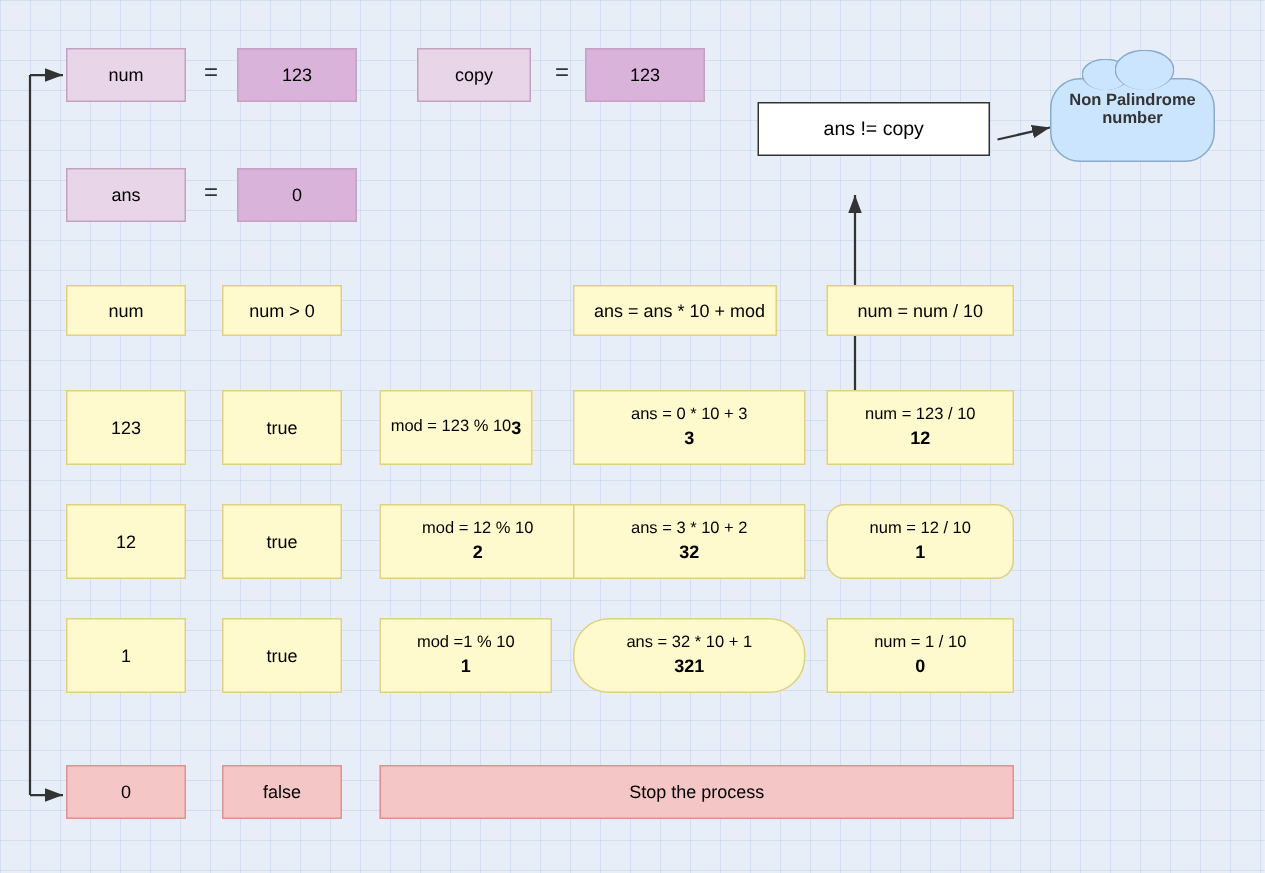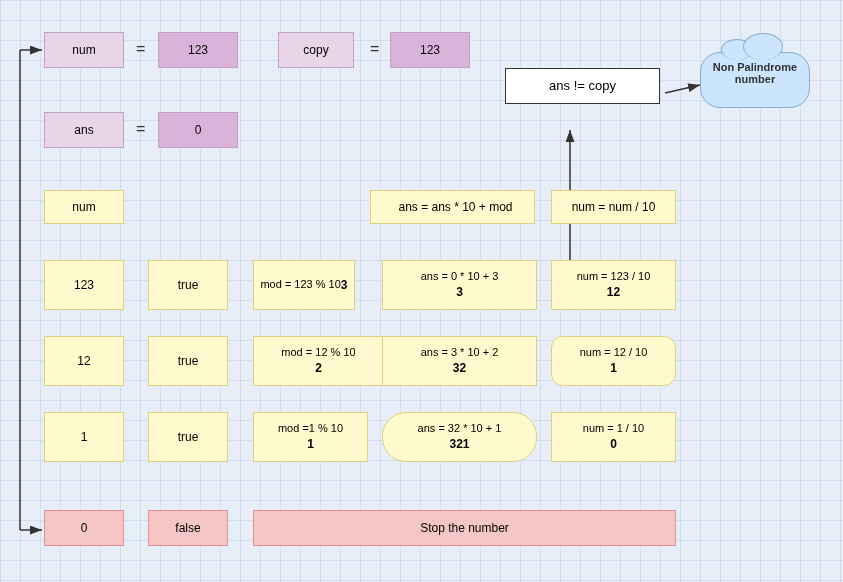--- a/index.html
+++ b/index.html
@@ -165,21 +165,24 @@
     <span>ans</span>
   </div>
   <span class="equals-sign" style="left:136px; top:120px;">=</span>
   <div class="box purple-val" style="left:158px; top:112px; width:80px; height:36px;">
     <span>0</span>
   </div>
 
   <div class="box yellow-box" style="left:44px; top:190px; width:80px; height:34px;">
     <span>num</span>
   </div>
-  <div class="box yellow-box" style="left:370px; top:190px; width:165px; height:34px;padding-left:12px;">
+  <div class="box yellow-box" style="left:148px; top:190px; width:80px; height:34px;">
+    <span>num &gt; 0</span>
+  </div>
+  <div class="box yellow-box" style="left:382px; top:190px; width:136px; height:34px;padding-left:12px;">
     <span>ans = ans * 10 + mod</span>
   </div>
   <div class="box yellow-box" style="left:551px; top:190px; width:125px; height:34px;">
     <span>num = num / 10</span>
   </div>
 
   <div class="box yellow-box" style="left:44px; top:260px; width:80px; height:50px;">
     <span>123</span>
   </div>
   <div class="box yellow-box" style="left:148px; top:260px; width:80px; height:50px;">
@@ -236,15 +239,15 @@
     <span class="bold-text">0</span>
   </div>
 
   <div class="box pink-box" style="left:44px; top:510px; width:80px; height:36px;">
     <span>0</span>
   </div>
   <div class="box pink-box" style="left:148px; top:510px; width:80px; height:36px;">
     <span>false</span>
   </div>
   <div class="box pink-box" style="left:253px; top:510px; width:423px; height:36px;">
-    <span>Stop the number</span>
+    <span>Stop the process</span>
   </div>
 </div>
 
 </body></html>

